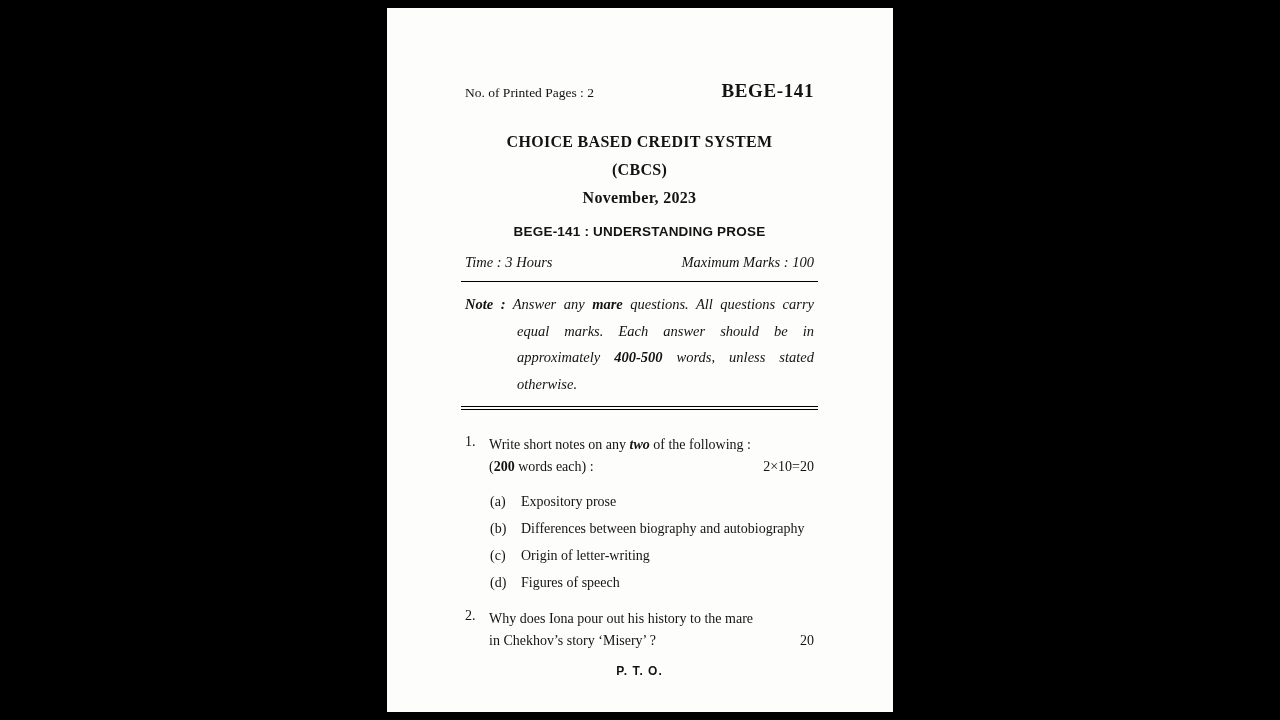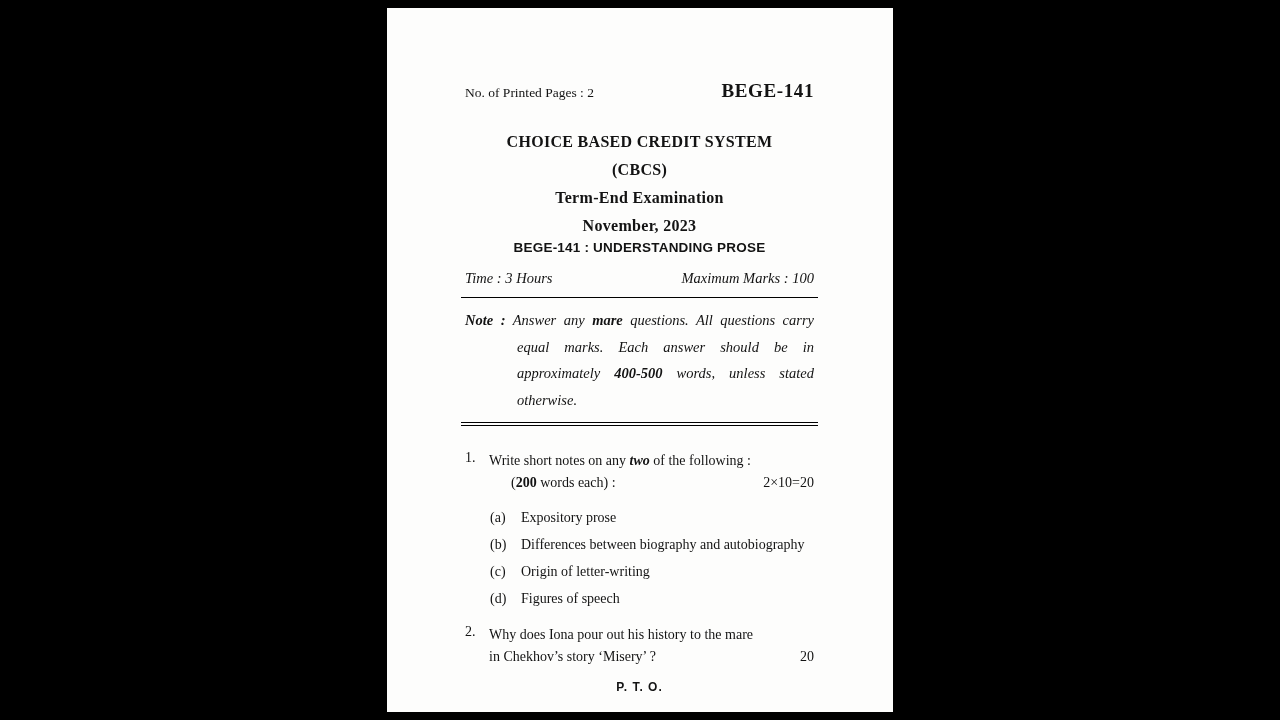--- a/index.html
+++ b/index.html
@@ -44,21 +44,21 @@
     font-weight: bold;
     font-size: 16px;
     line-height: 28px;
     letter-spacing: 0.3px;
   }
   .subject-line {
     text-align: center;
     font-family: "Liberation Sans", sans-serif;
     font-weight: bold;
     font-size: 13.5px;
-    margin-top: 0;
+    margin-top: 12px;
     letter-spacing: 0.2px;
   }
 
   
   .meta-row {
     display: flex;
     justify-content: space-between;
     font-style: italic;
     font-size: 14.5px;
     margin-top: 15px;
@@ -96,21 +96,20 @@
     width: 24px;
     flex: 0 0 24px;
   }
   .q-body {
     flex: 1;
     line-height: 21.5px;
   }
   .q-line2 {
     display: flex;
     justify-content: space-between;
-    margin-left: 22px;
   }
   .b { font-weight: bold; }
   .bi { font-weight: bold; font-style: italic; }
 
   .items { margin-top: 14px; }
   .item {
     display: flex;
     margin-bottom: 5px;
   }
   .item-label {
@@ -145,21 +144,20 @@
   <div class="content">
 
     <div class="hdr-row">
       <span class="printed-pages">No. of Printed Pages : 2</span>
       <span class="paper-code">BEGE-141</span>
     </div>
 
     <div class="headings">
       <div class="h-line">CHOICE BASED CREDIT SYSTEM</div>
       <div class="h-line">(CBCS)</div>
-      <div class="h-line">Term-End Examination</div>
       <div class="h-line">November, 2023</div>
     </div>
 
     <div class="subject-line">BEGE-141 : UNDERSTANDING PROSE</div>
 
     <div class="meta-row">
       <span>Time : 3 Hours</span>
       <span>Maximum Marks : 100</span>
     </div>
 

